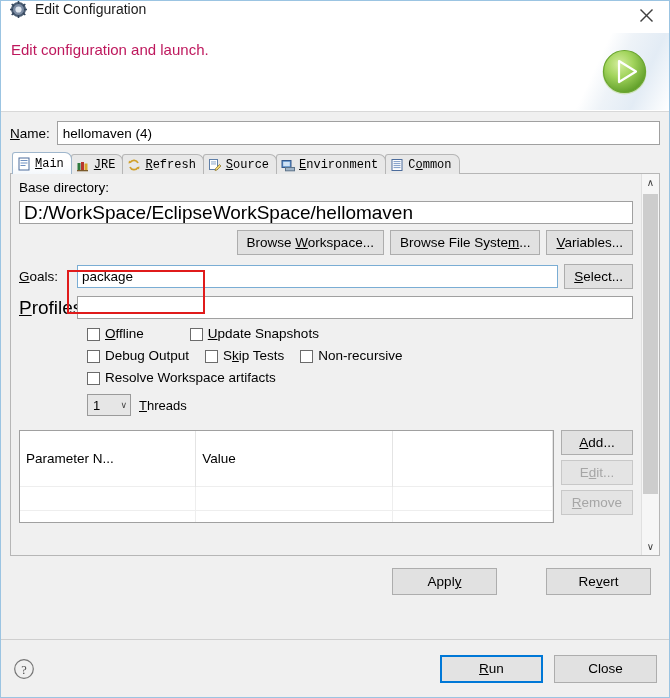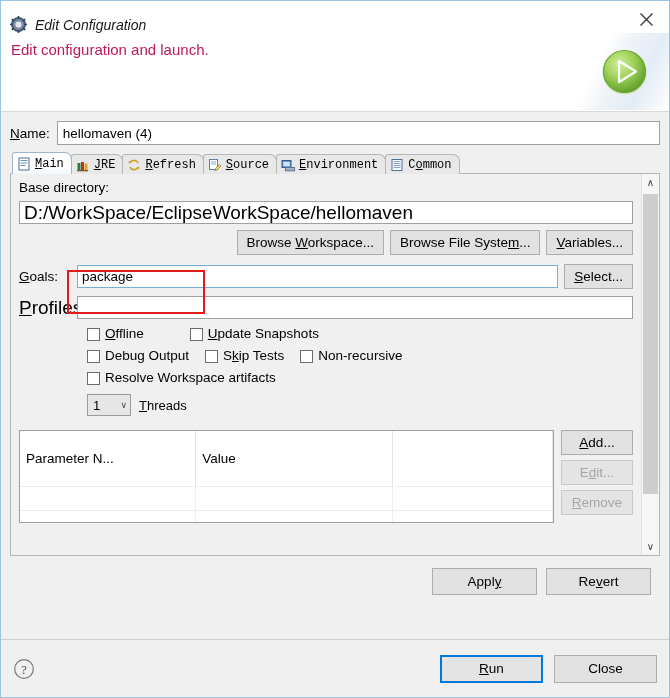--- a/index.html
+++ b/index.html
@@ -25,24 +25,23 @@
     background: #f0f0f0;
     display: flex;
     flex-direction: column;
   }
 
   
   .titlebar {
     height: 32px;
     background: #ffffff;
     display: flex;
-    align-items: flex-end;
+    align-items: flex-start;
     padding: 0 6px 0 9px;
     flex: 0 0 auto;
-    font-style: italic;
   }
   .title-icon {
     width: 17px; height: 17px;
     margin-right: 8px;
     flex: 0 0 auto;
     position: relative;
   }
   .title-icon svg { display: block; }
   .title-text {
     font-size: 14px;
@@ -377,21 +376,21 @@
   }
   .table-btns .btn { width: 72px; }
 
   .apply-row {
     display: flex;
     justify-content: flex-end;
     gap: 9px;
     padding: 12px 9px 0 9px;
     flex: 0 0 auto;
   }
-  .apply-row .btn { width: 105px; height: 27px; }
+  .apply-row .btn { width: 105px; height: 27px; margin-left: 40px; }
 
   .footer {
     flex: 0 0 auto;
     border-top: 1px solid #cfcfcf;
     background: #f0f0f0;
     display: flex;
     align-items: center;
     padding: 0 12px;
     height: 58px;
     box-sizing: border-box;

